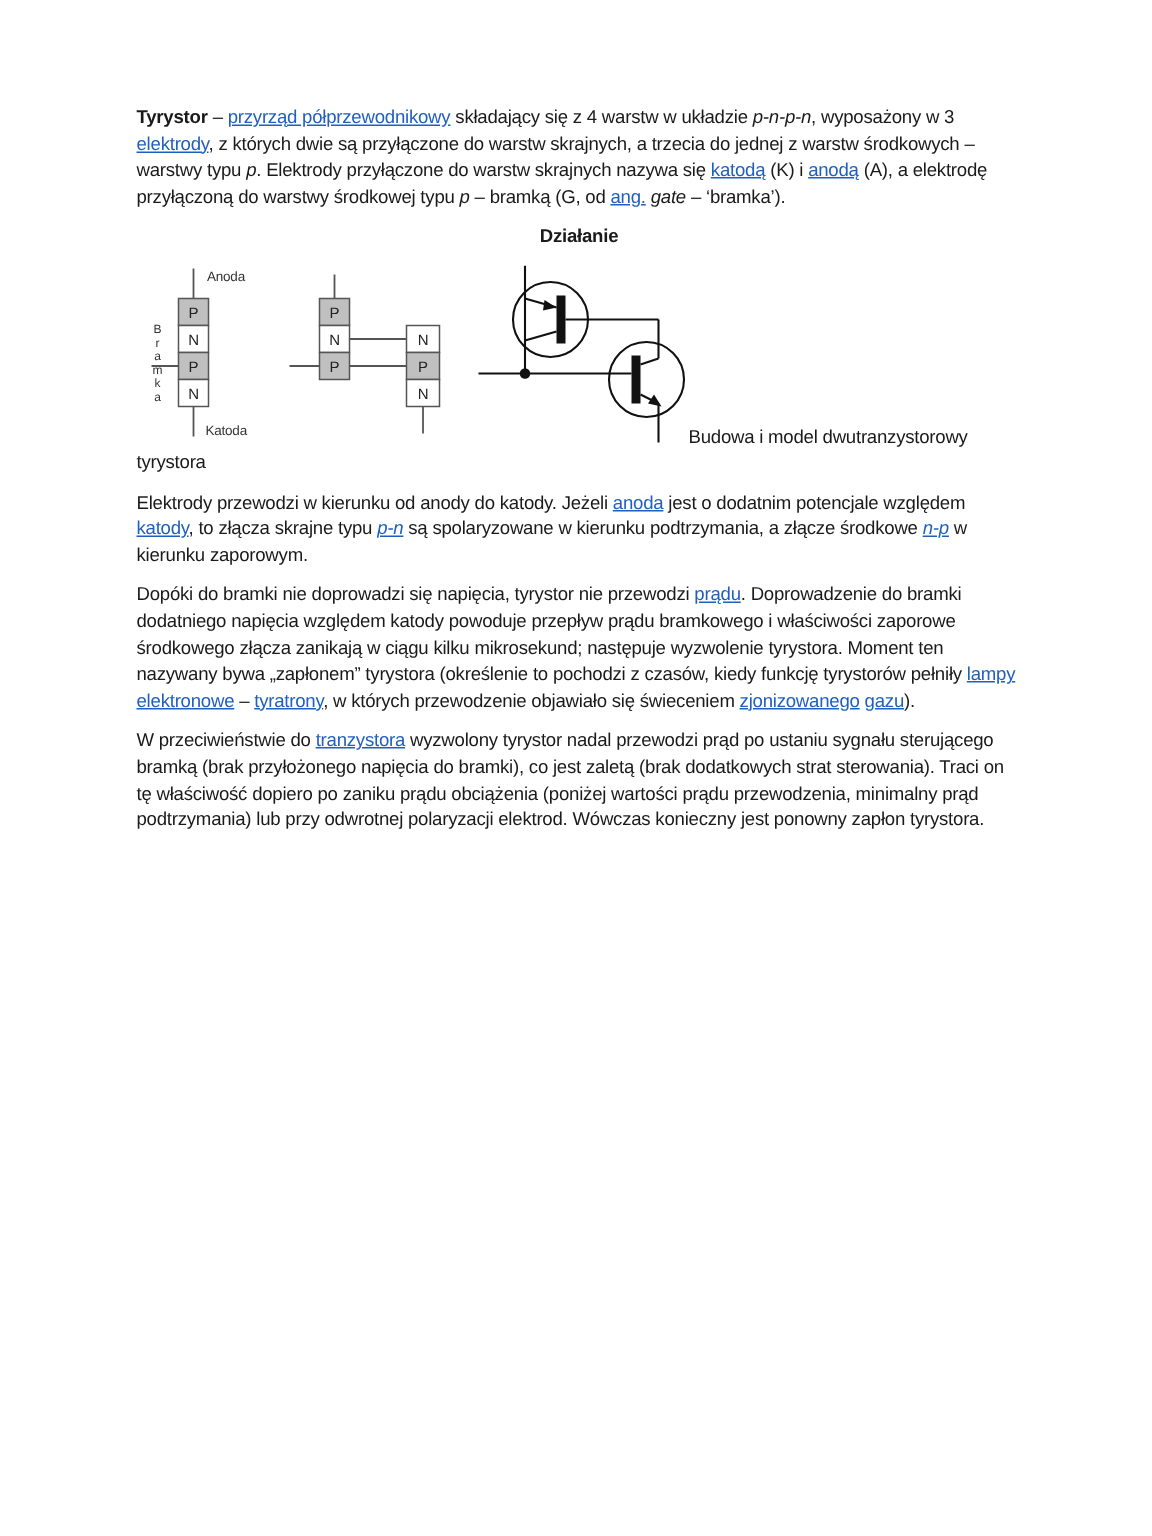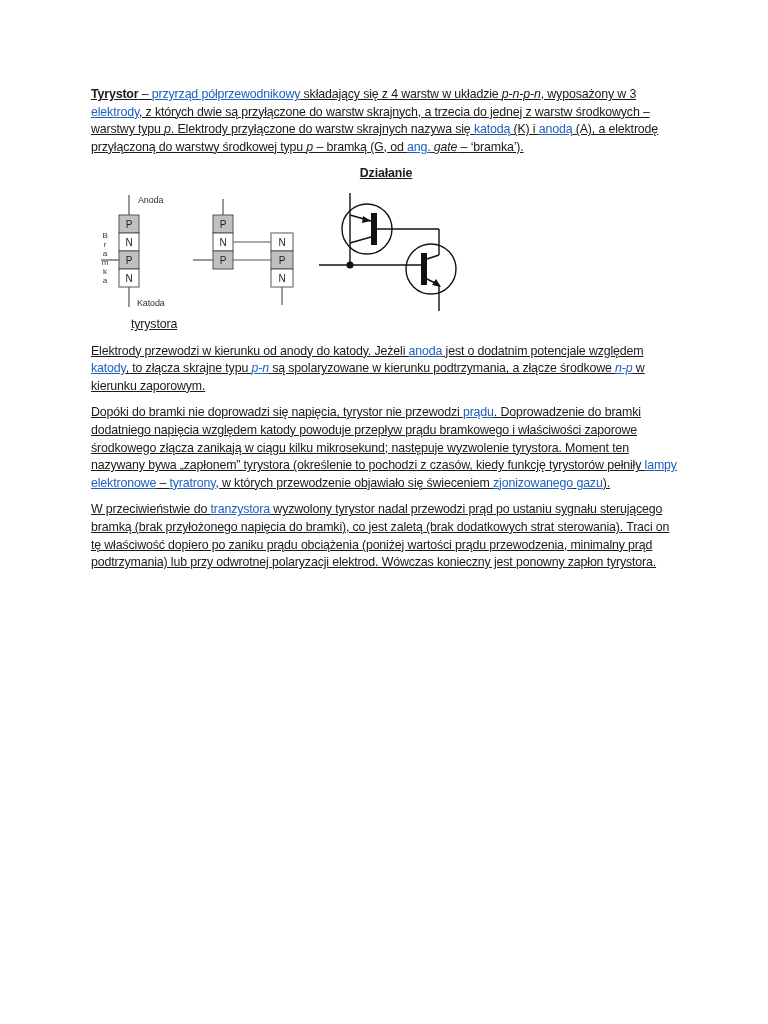--- a/index.html
+++ b/index.html
@@ -1,28 +1,28 @@
 <!DOCTYPE html>
 <html><head>
 <meta charset="utf-8">
 <style>
   html, body { margin: 0; padding: 0; background: #ffffff; }
   body { width: 768px; height: 1024px; position: relative; overflow: hidden;
          font-family: "Liberation Sans", sans-serif; color: #1a1a1a; }
-  .page { position: absolute; left: 91px; top: 86px; width: 590px;
-          font-size: 12.4px; line-height: 17.6px; letter-spacing: -0.15px; text-decoration: underline; }
+  .page { position: absolute; left: 91px; top: 70px; width: 590px;
+          font-size: 12.4px; line-height: 17.6px; letter-spacing: -0.15px; }
   p { margin: 0 0 9px 0; }
   a.lnk { color: #1f5fbf; text-decoration: underline; }
   b { font-weight: bold; }
   i { font-style: italic; }
   .heading { font-weight: bold; margin: 0 0 10px 0; text-align: center; }
   .figure-row { position: relative; height: 126px; margin-top: 4px; }
   .figure-row svg { position: absolute; left: 0; top: 0; }
   .caption { position: absolute; left: 368px; top: 106px; white-space: nowrap; }
-  .caption-cont { margin-top: -3px; margin-bottom: 9px; margin-left: 40px; }
+  .caption-cont { margin-top: -3px; margin-bottom: 9px; }
   .diag-text { font-family: "Liberation Sans", sans-serif; }
 </style>
 </head>
 <body>
 
 <div class="page">
 
   <p><b>Tyrystor</b><span> – </span><a class="lnk">przyrząd półprzewodnikowy</a><span> składający się z 4 warstw w układzie </span><i>p-n-p-n</i><span>, wyposażony w 3 </span><a class="lnk">elektrody</a><span>, z których dwie są przyłączone do warstw skrajnych, a trzecia do jednej z warstw środkowych – warstwy typu </span><i>p</i><span>. Elektrody przyłączone do warstw skrajnych nazywa się </span><a class="lnk">katodą</a><span> (K) i </span><a class="lnk">anodą</a><span> (A), a elektrodę przyłączoną do warstwy środkowej typu </span><i>p</i><span> – bramką (G, od </span><a class="lnk">ang.</a><span> </span><i>gate</i><span> – ‘bramka’).</span></p>
 
   <div class="heading">Działanie</div>
@@ -89,20 +89,21 @@
         <circle cx="259" cy="72" r="3.5" fill="#111" stroke="none"></circle>
 
         <circle cx="340" cy="76" r="25"></circle>
         <rect x="330" y="60" width="6" height="32" fill="#111" stroke="none"></rect>
         <line x1="336" y1="66" x2="348" y2="62"></line>
         <line x1="336" y1="86" x2="348" y2="92"></line>
         <polygon points="350,94 341,92 345,86" fill="#111" stroke="none"></polygon>
         <line x1="348" y1="92" x2="348" y2="118"></line>
       </g>
     </svg>
+    <span class="caption">Budowa i model dwutranzystorowy</span>
   </div>
   <p class="caption-cont">tyrystora</p>
 
   <p><span>Elektrody przewodzi w kierunku od anody do katody. Jeżeli </span><a class="lnk">anoda</a><span> jest o dodatnim potencjale względem </span><a class="lnk">katody</a><span>, to złącza skrajne typu </span><a class="lnk"><i>p-n</i></a><span> są spolaryzowane w kierunku podtrzymania, a złącze środkowe </span><a class="lnk"><i>n-p</i></a><span> w kierunku zaporowym.</span></p>
 
   <p><span>Dopóki do bramki nie doprowadzi się napięcia, tyrystor nie przewodzi </span><a class="lnk">prądu</a><span>. Doprowadzenie do bramki dodatniego napięcia względem katody powoduje przepływ prądu bramkowego i właściwości zaporowe środkowego złącza zanikają w ciągu kilku mikrosekund; następuje wyzwolenie tyrystora. Moment ten nazywany bywa „zapłonem” tyrystora (określenie to pochodzi z czasów, kiedy funkcję tyrystorów pełniły </span><a class="lnk">lampy elektronowe</a><span> – </span><a class="lnk">tyratrony</a><span>, w których przewodzenie objawiało się świeceniem </span><a class="lnk">zjonizowanego</a><span> </span><a class="lnk">gazu</a><span>).</span></p>
 
   <p><span>W przeciwieństwie do </span><a class="lnk">tranzystora</a><span> wyzwolony tyrystor nadal przewodzi prąd po ustaniu sygnału sterującego bramką (brak przyłożonego napięcia do bramki), co jest zaletą (brak dodatkowych strat sterowania). Traci on tę właściwość dopiero po zaniku prądu obciążenia (poniżej wartości prądu przewodzenia, minimalny prąd podtrzymania) lub przy odwrotnej polaryzacji elektrod. Wówczas konieczny jest ponowny zapłon tyrystora.</span></p>
 
 </div>

